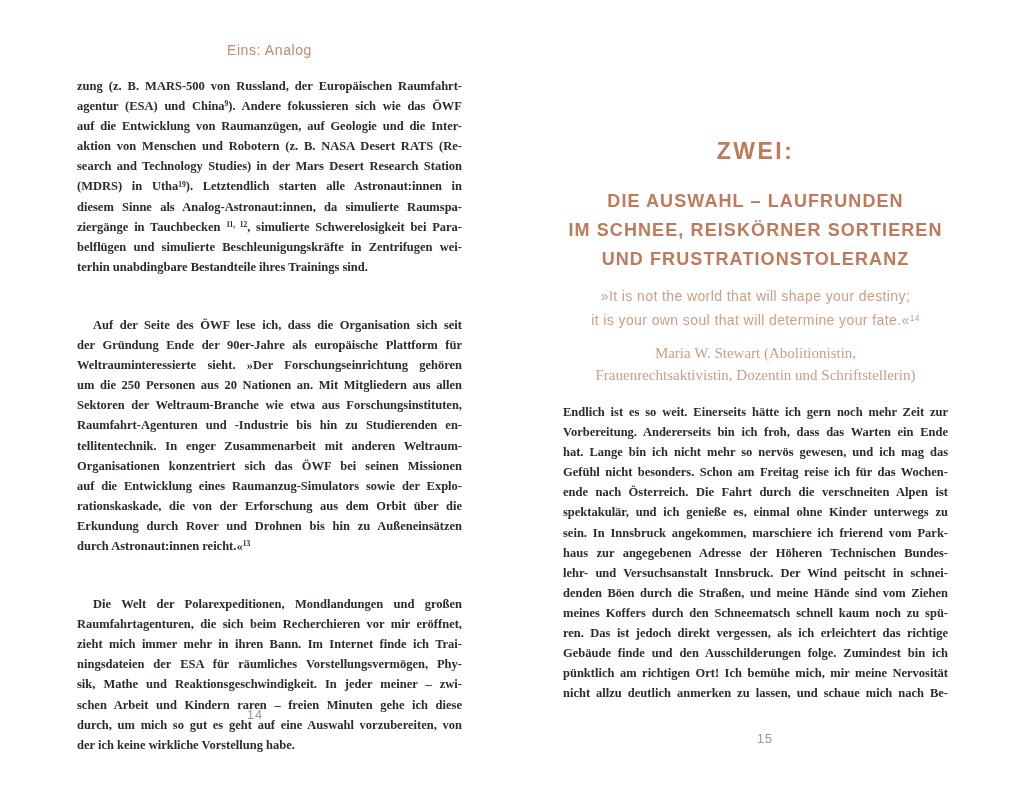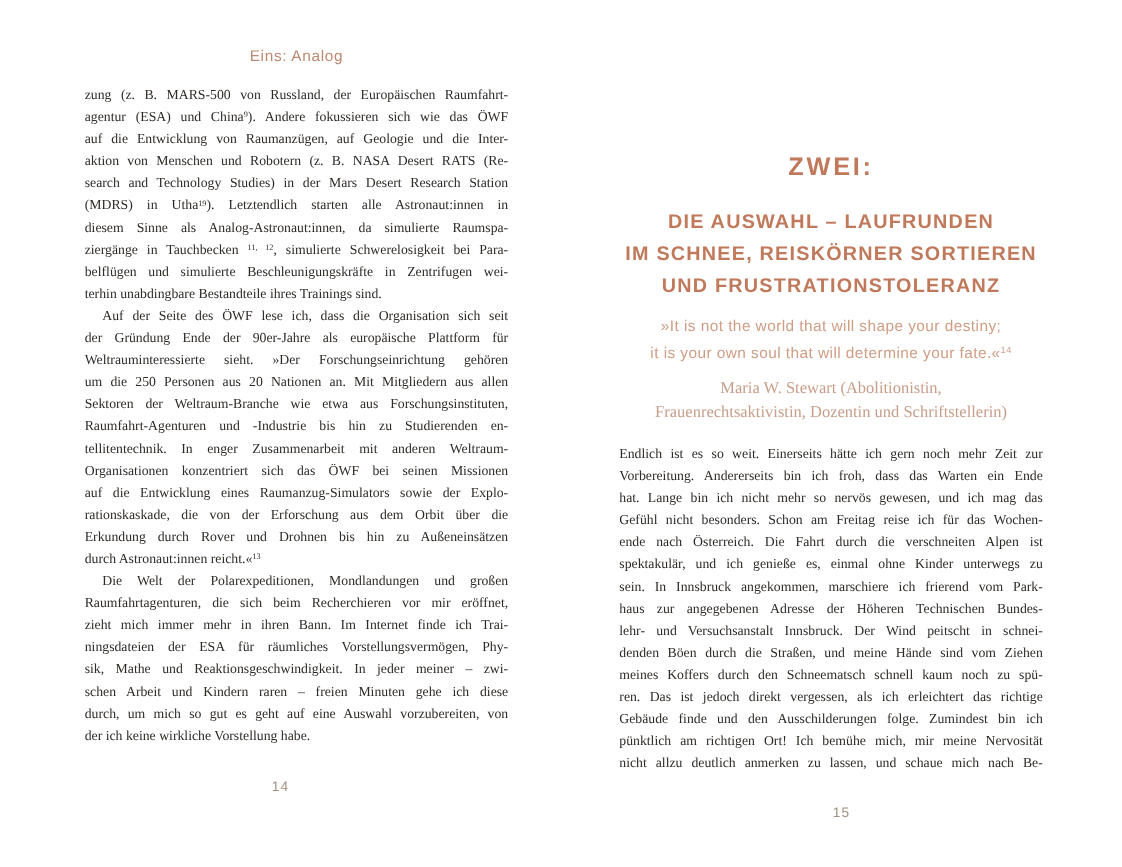--- a/index.html
+++ b/index.html
@@ -21,31 +21,31 @@
 
   .running-header{
     position:absolute;top:42px;left:0;right:0;text-align:center;
     font-family:"Liberation Sans","DejaVu Sans",sans-serif;
     font-size:14px;letter-spacing:.6px;color:var(--running-header);
   }
 
   .body-block{
     position:absolute;left:0;width:100%;
     font-family:"Liberation Serif","DejaVu Serif",serif;
-    font-size:12.5px;color:var(--body-text);
+    font-size:12.5px;color:var(--body-text);font-weight:bold;
   }
   .page.left  .body-block{top:76px;}
   .page.right .body-block{top:402px;}
 
   .line{
     height:20.1px;line-height:20.1px;overflow:hidden;
     text-align:justify;text-align-last:justify;-moz-text-align-last:justify;
   }
   .para.end    .line:last-child{text-align-last:left;-moz-text-align-last:left;}
-  .para.indent .line:first-child{text-indent:16px;}
+  .para.indent .line:first-child{text-indent:16px;margin-top:38px;}
 
   sup{font-size:.6em;line-height:0;vertical-align:baseline;position:relative;top:-.5em;}
 
   .centered .line{
     text-align:center;text-align-last:center;-moz-text-align-last:center;
     white-space:nowrap;overflow:visible;
   }
 
   .chapter-number{
     position:absolute;top:131px;left:0;right:0;margin:0;text-align:center;

